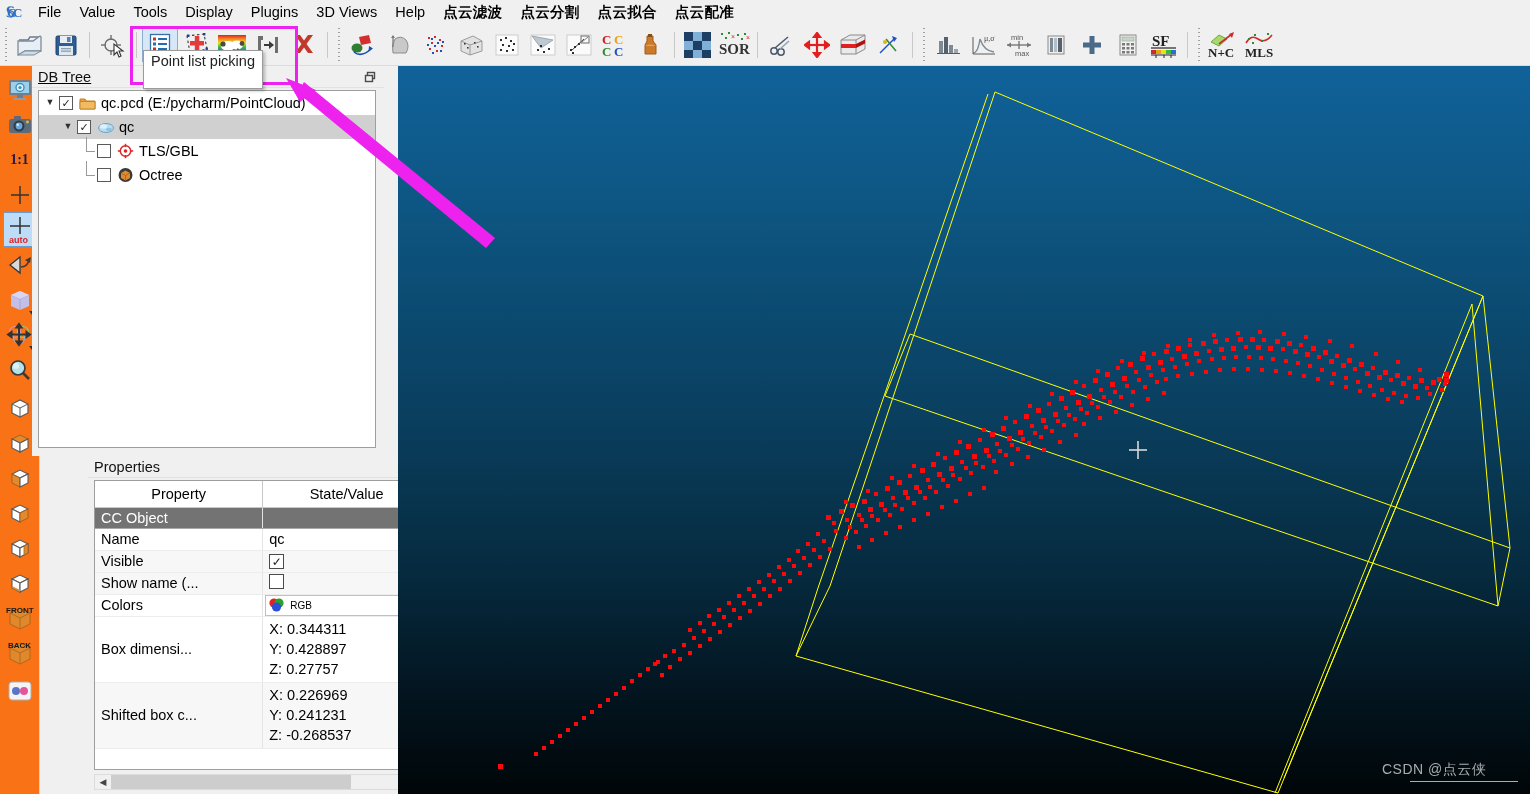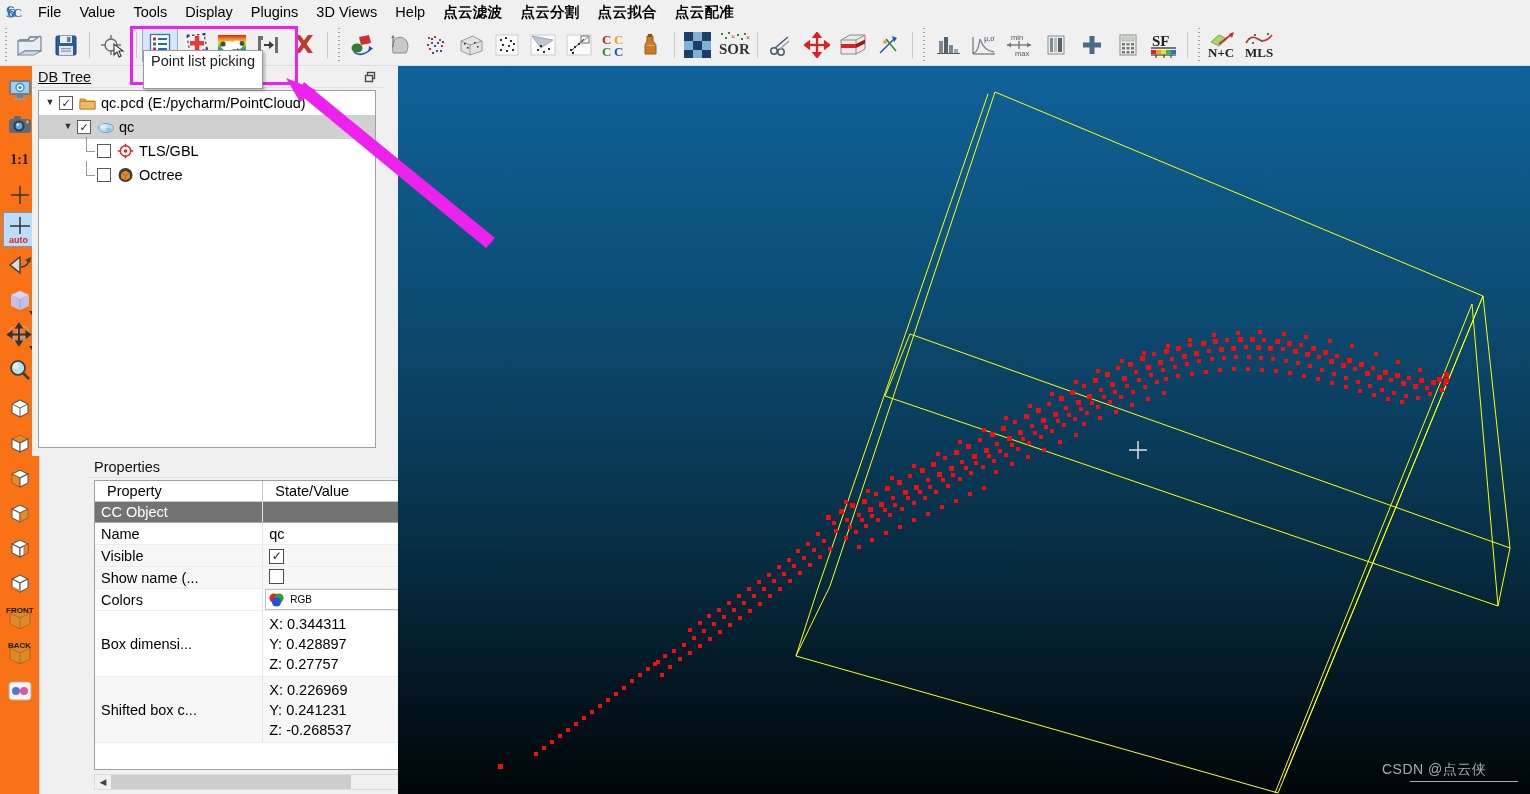--- a/index.html
+++ b/index.html
@@ -191,22 +191,22 @@
   }
   #props .grid-area {
     position: absolute; left: 6px; top: 24px;
     width: 338px; height: 290px;
     background: #fff;
     border: 1px solid #9e9e9e;
     overflow: hidden;
   }
   .ptable { width: 100%; border-collapse: collapse; font-size: 14.5px; table-layout: fixed; }
   .ptable th {
-    font-weight: normal; text-align: left;
-    padding: 2px 12px; height: 20px;
+    font-weight: normal; text-align: center;
+    padding: 2px 6px; height: 26px;
     background: #fff; color: #000;
     border-right: 1px solid #c8c8c8;
     border-bottom: 1px solid #c8c8c8;
   }
   .ptable td {
     padding: 1px 6px; height: 22px;
     color: #000; vertical-align: middle;
     border-bottom: 1px solid #ededed;
     overflow: hidden; white-space: nowrap;
   }

